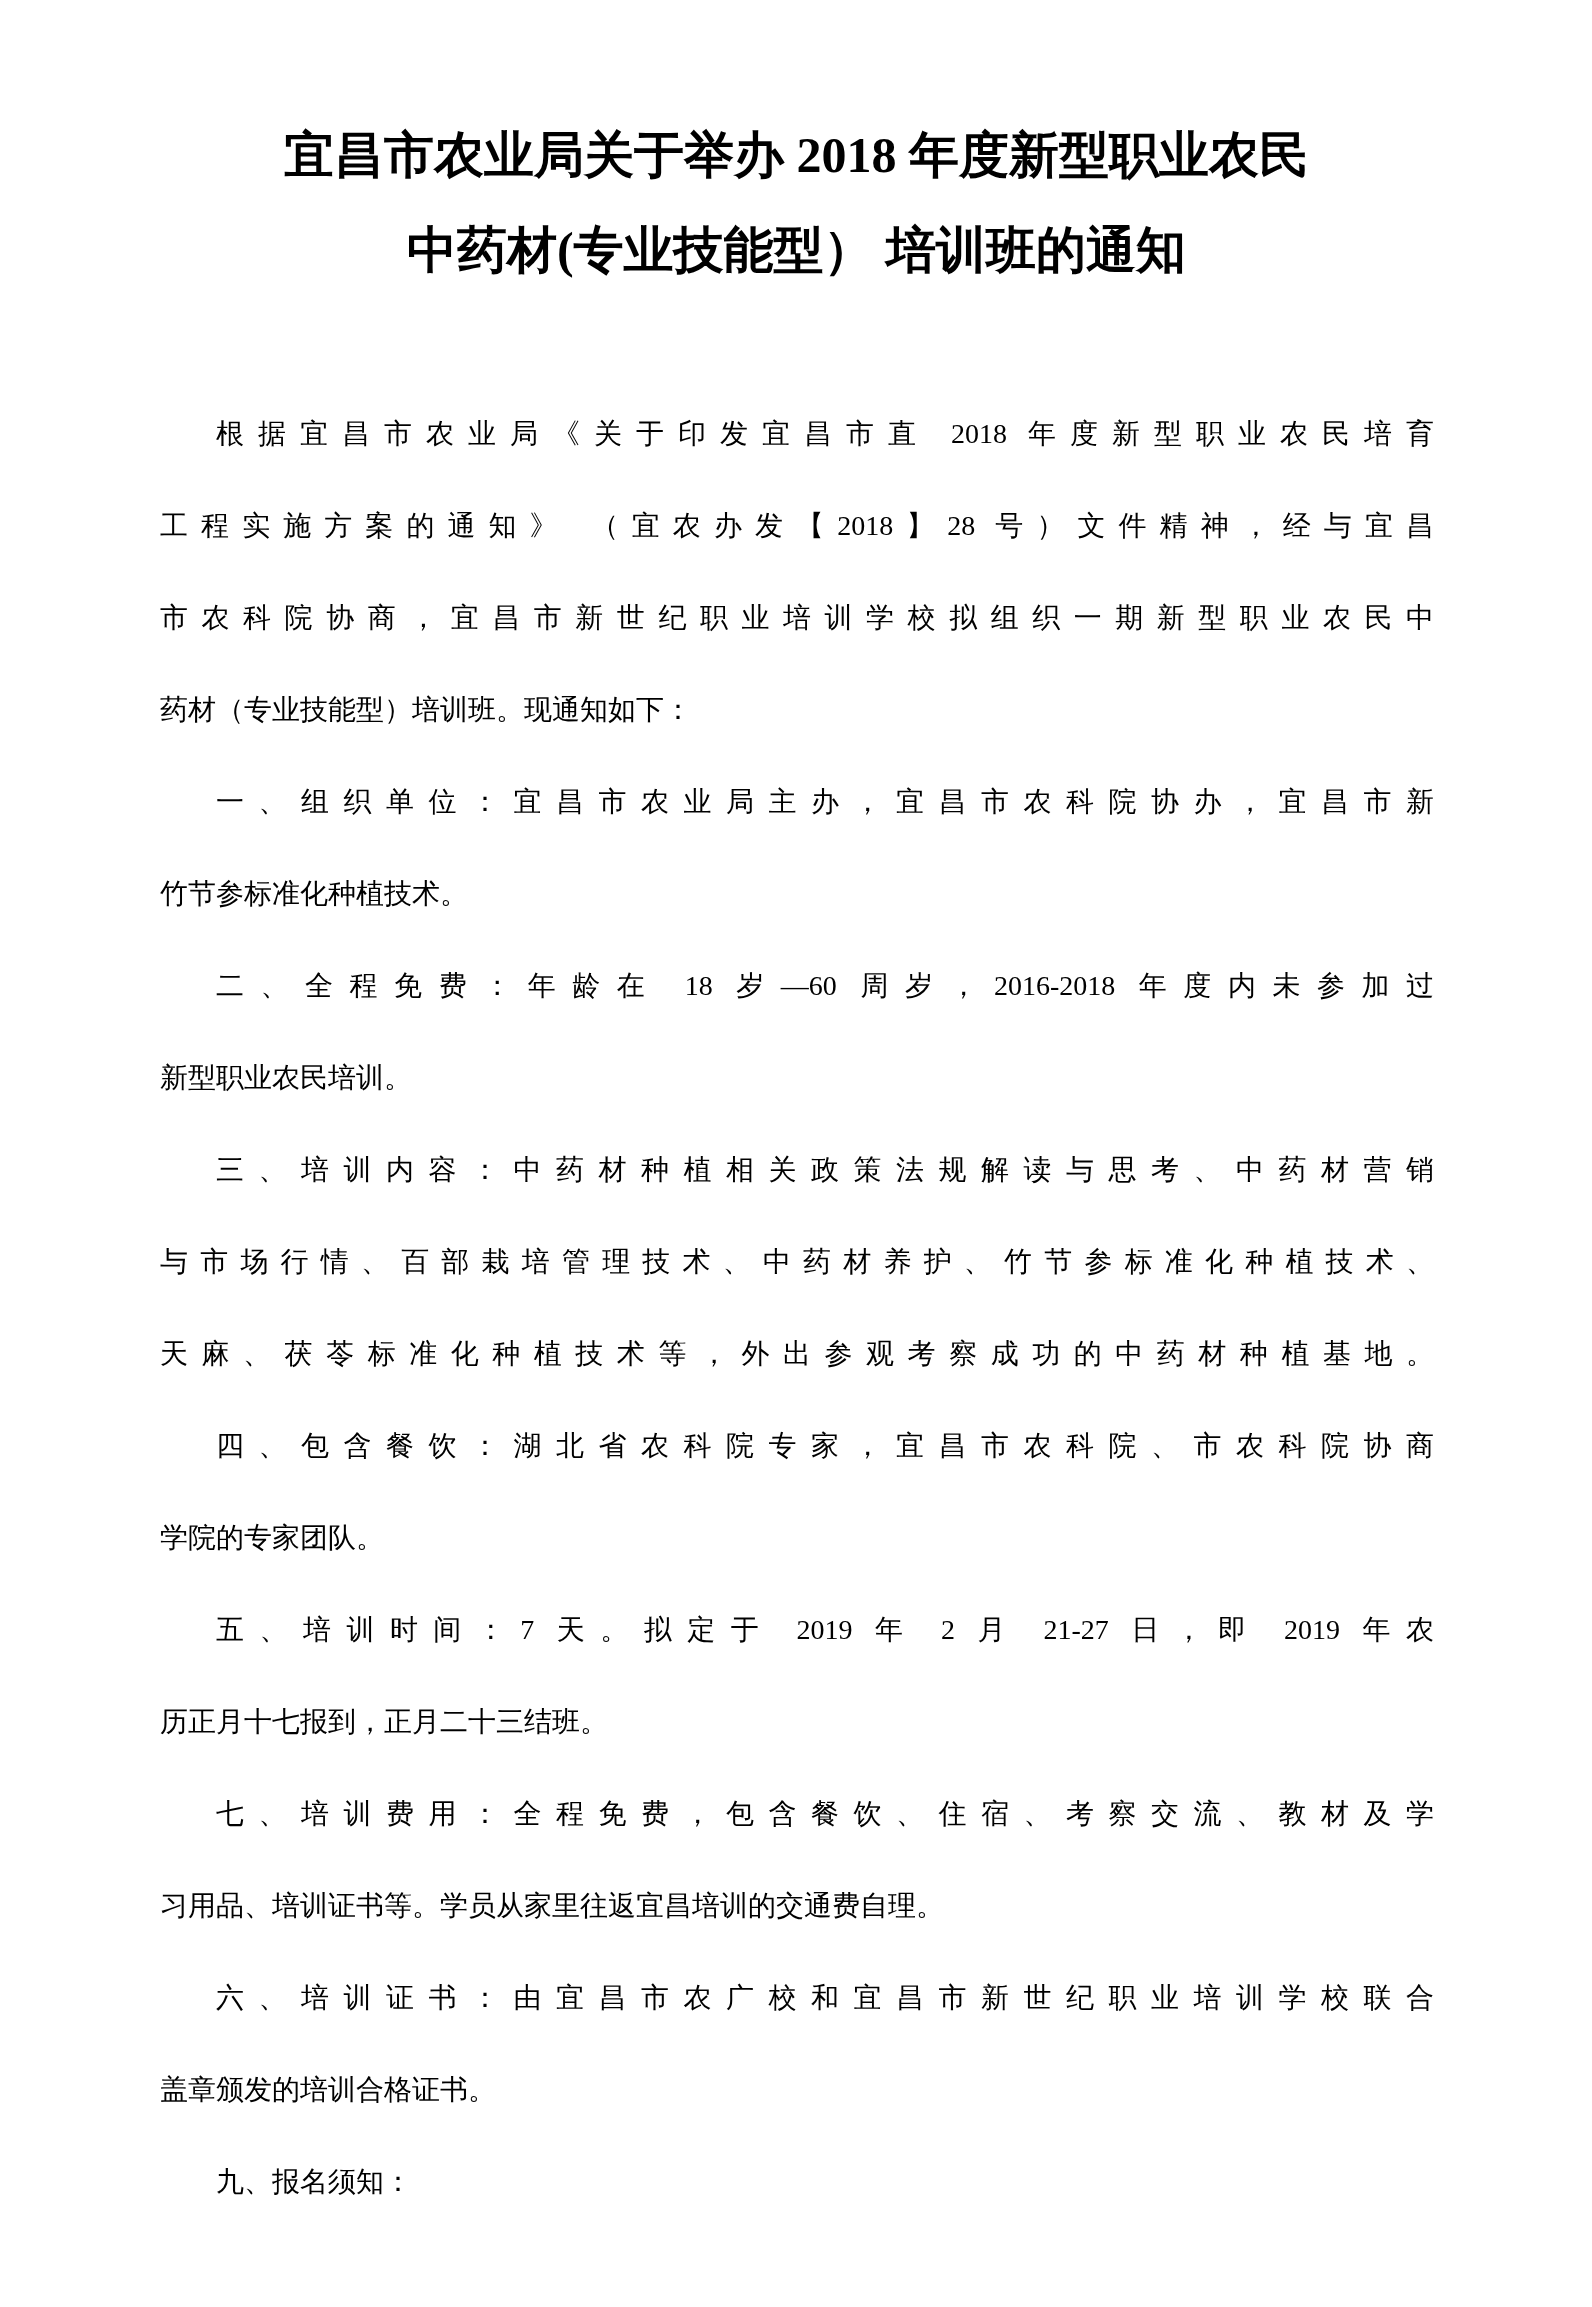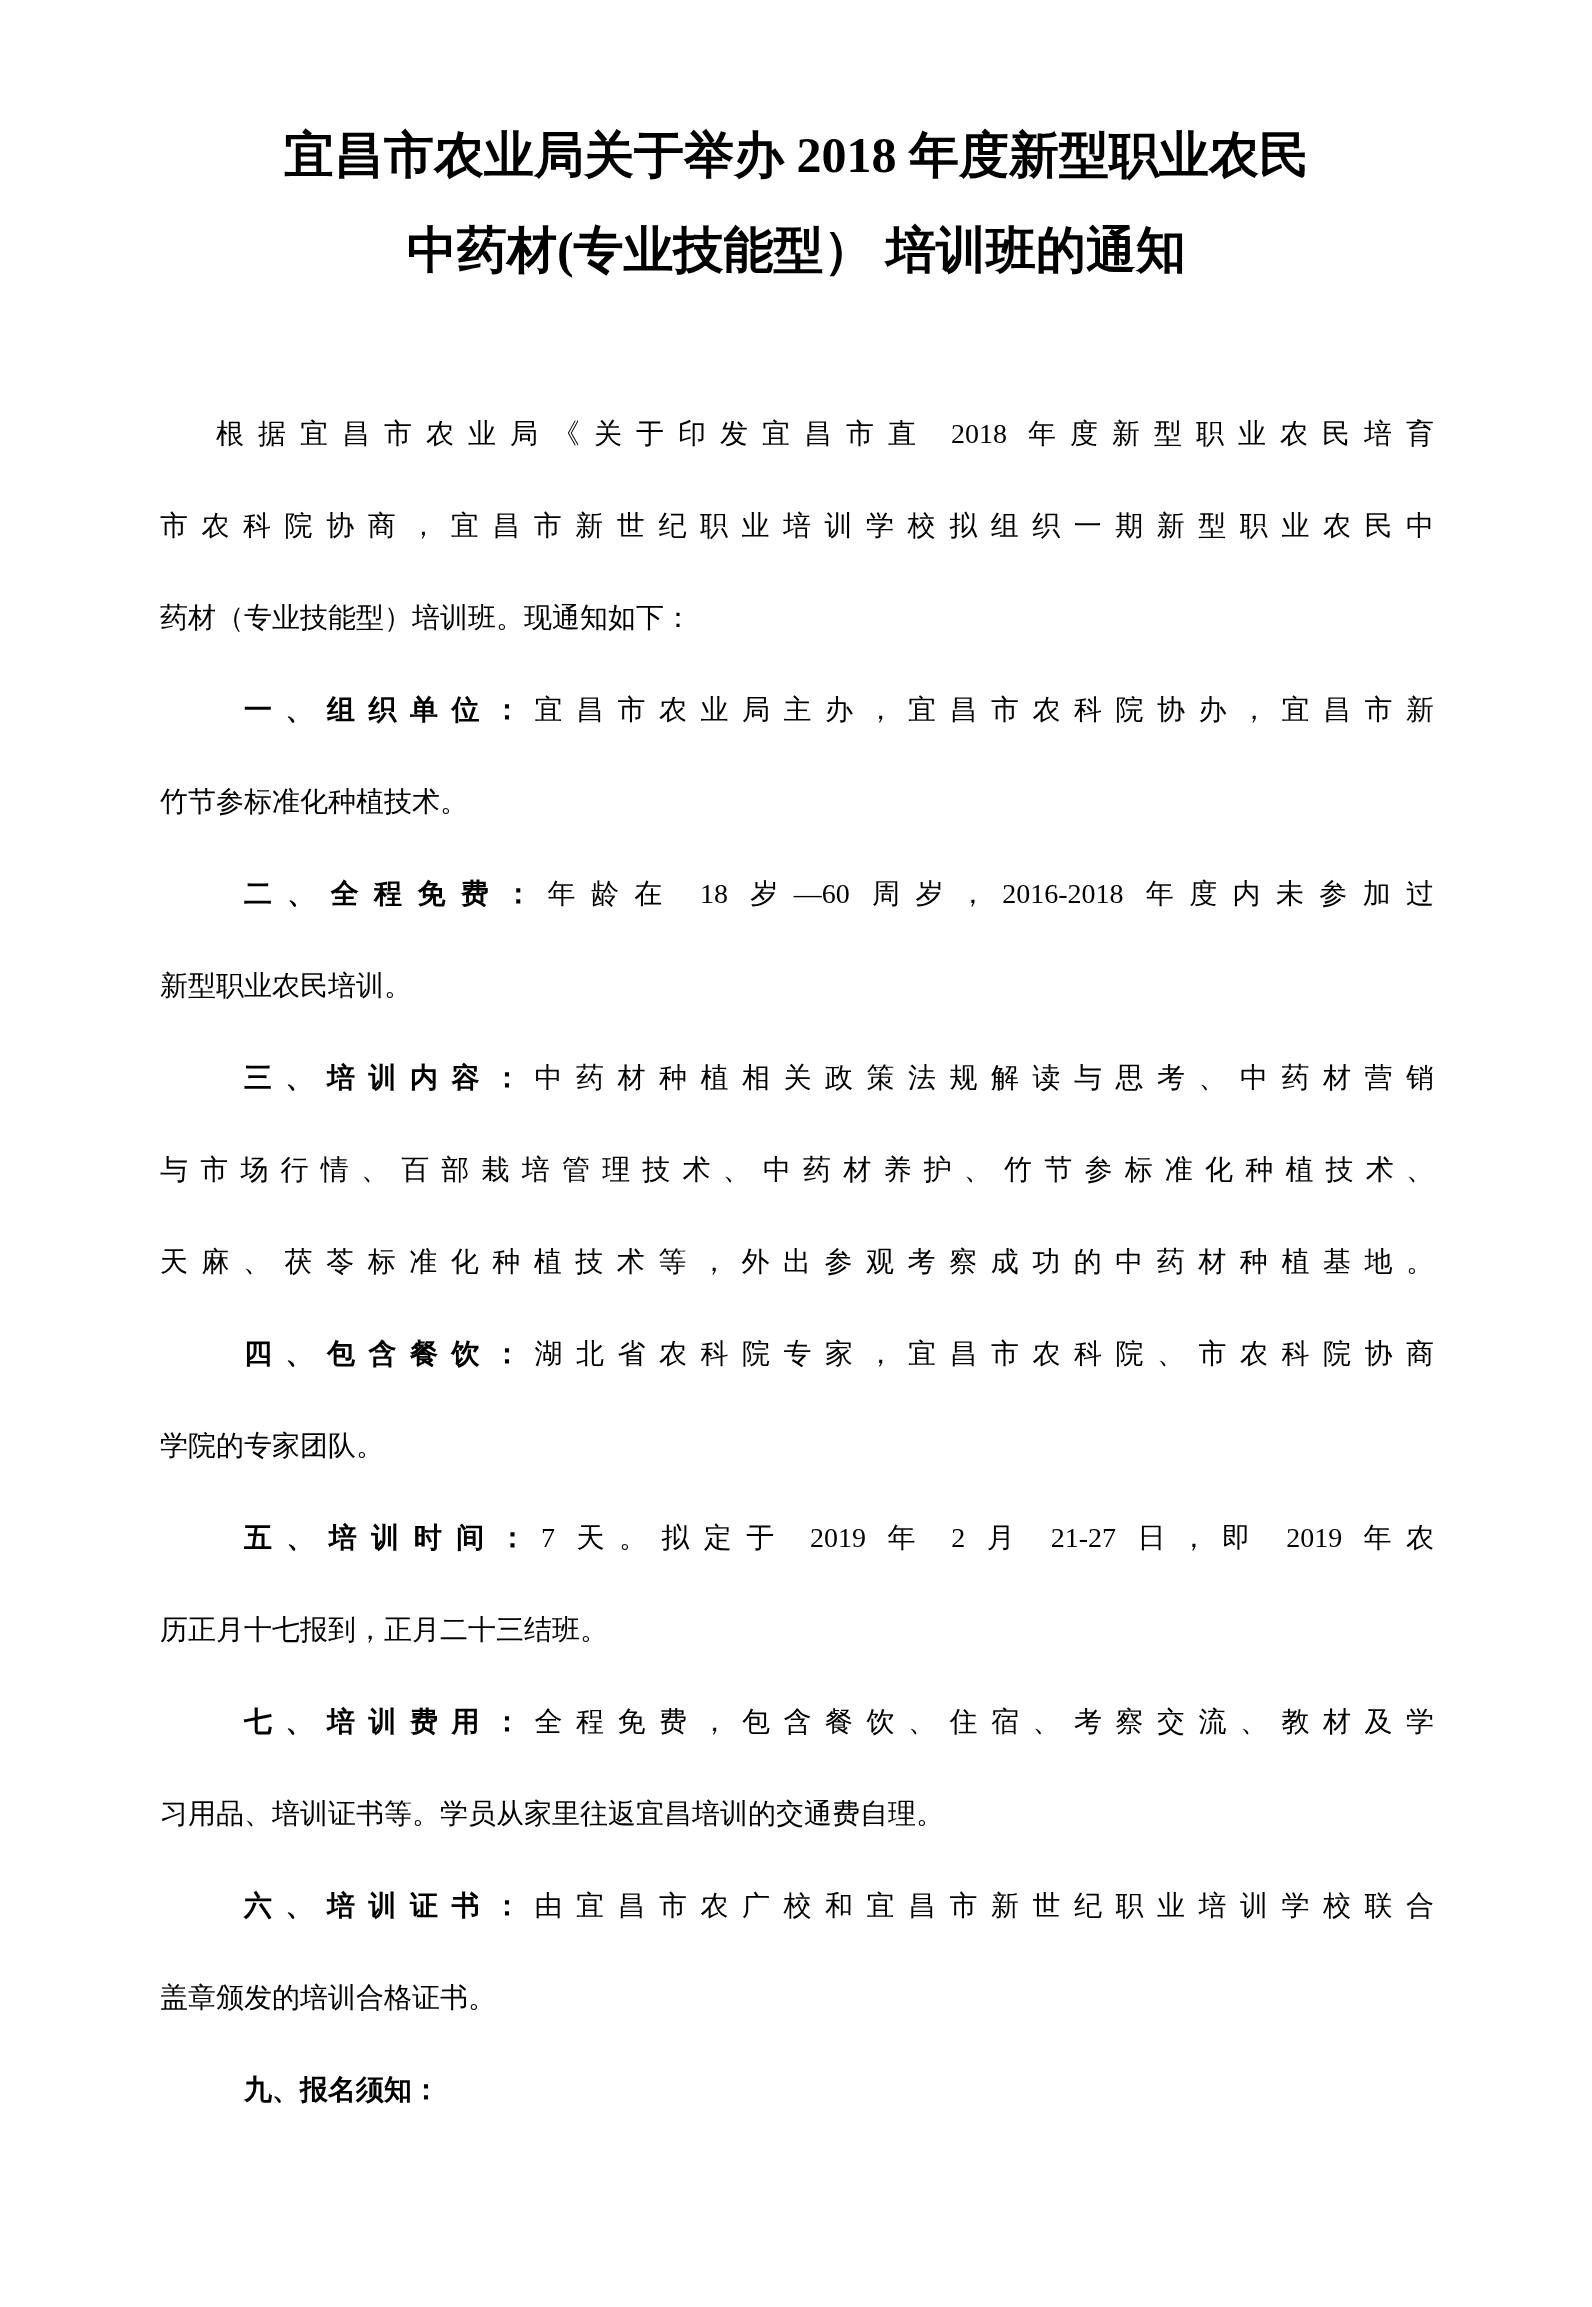--- a/index.html
+++ b/index.html
@@ -46,35 +46,35 @@
     text-align-last: justify;
     text-justify: inter-character;
   }
   .text-line.indent {
     text-indent: 2em;
   }
   .run {
     font-weight: normal;
   }
   .run.bold {
-    font-weight: bold;
-    margin-left: 28px;
+    font-weight: normal;
   }
 </style>
 </head>
 <body>
 
 <div class="page">
   <div class="doc-title">
     <div class="title-line">宜昌市农业局关于举办 2018 年度新型职业农民</div>
     <div class="title-line">中药材(专业技能型） 培训班的通知</div>
   </div>
   <div class="doc-body">
       <div class="paragraph">
         <div class="text-line indent justify"><span class="run">根据宜昌市农业局《关于印发宜昌市直 2018 年度新型职业农民培育</span></div>
+        <div class="text-line justify"><span class="run">工程实施方案的通知》 （宜农办发【2018】28 号）文件精神，经与宜昌</span></div>
         <div class="text-line justify"><span class="run">市农科院协商，宜昌市新世纪职业培训学校拟组织一期新型职业农民中</span></div>
         <div class="text-line"><span class="run">药材（专业技能型）培训班。现通知如下：</span></div>
       </div>
       <div class="paragraph">
         <div class="text-line indent justify"><span class="run bold">一、组织单位：</span><span class="run">宜昌市农业局主办，宜昌市农科院协办，宜昌市新</span></div>
         <div class="text-line"><span class="run">竹节参标准化种植技术。</span></div>
       </div>
       <div class="paragraph">
         <div class="text-line indent justify"><span class="run bold">二、全程免费：</span><span class="run">年龄在 18 岁—60 周岁，2016-2018 年度内未参加过</span></div>
         <div class="text-line"><span class="run">新型职业农民培训。</span></div>

